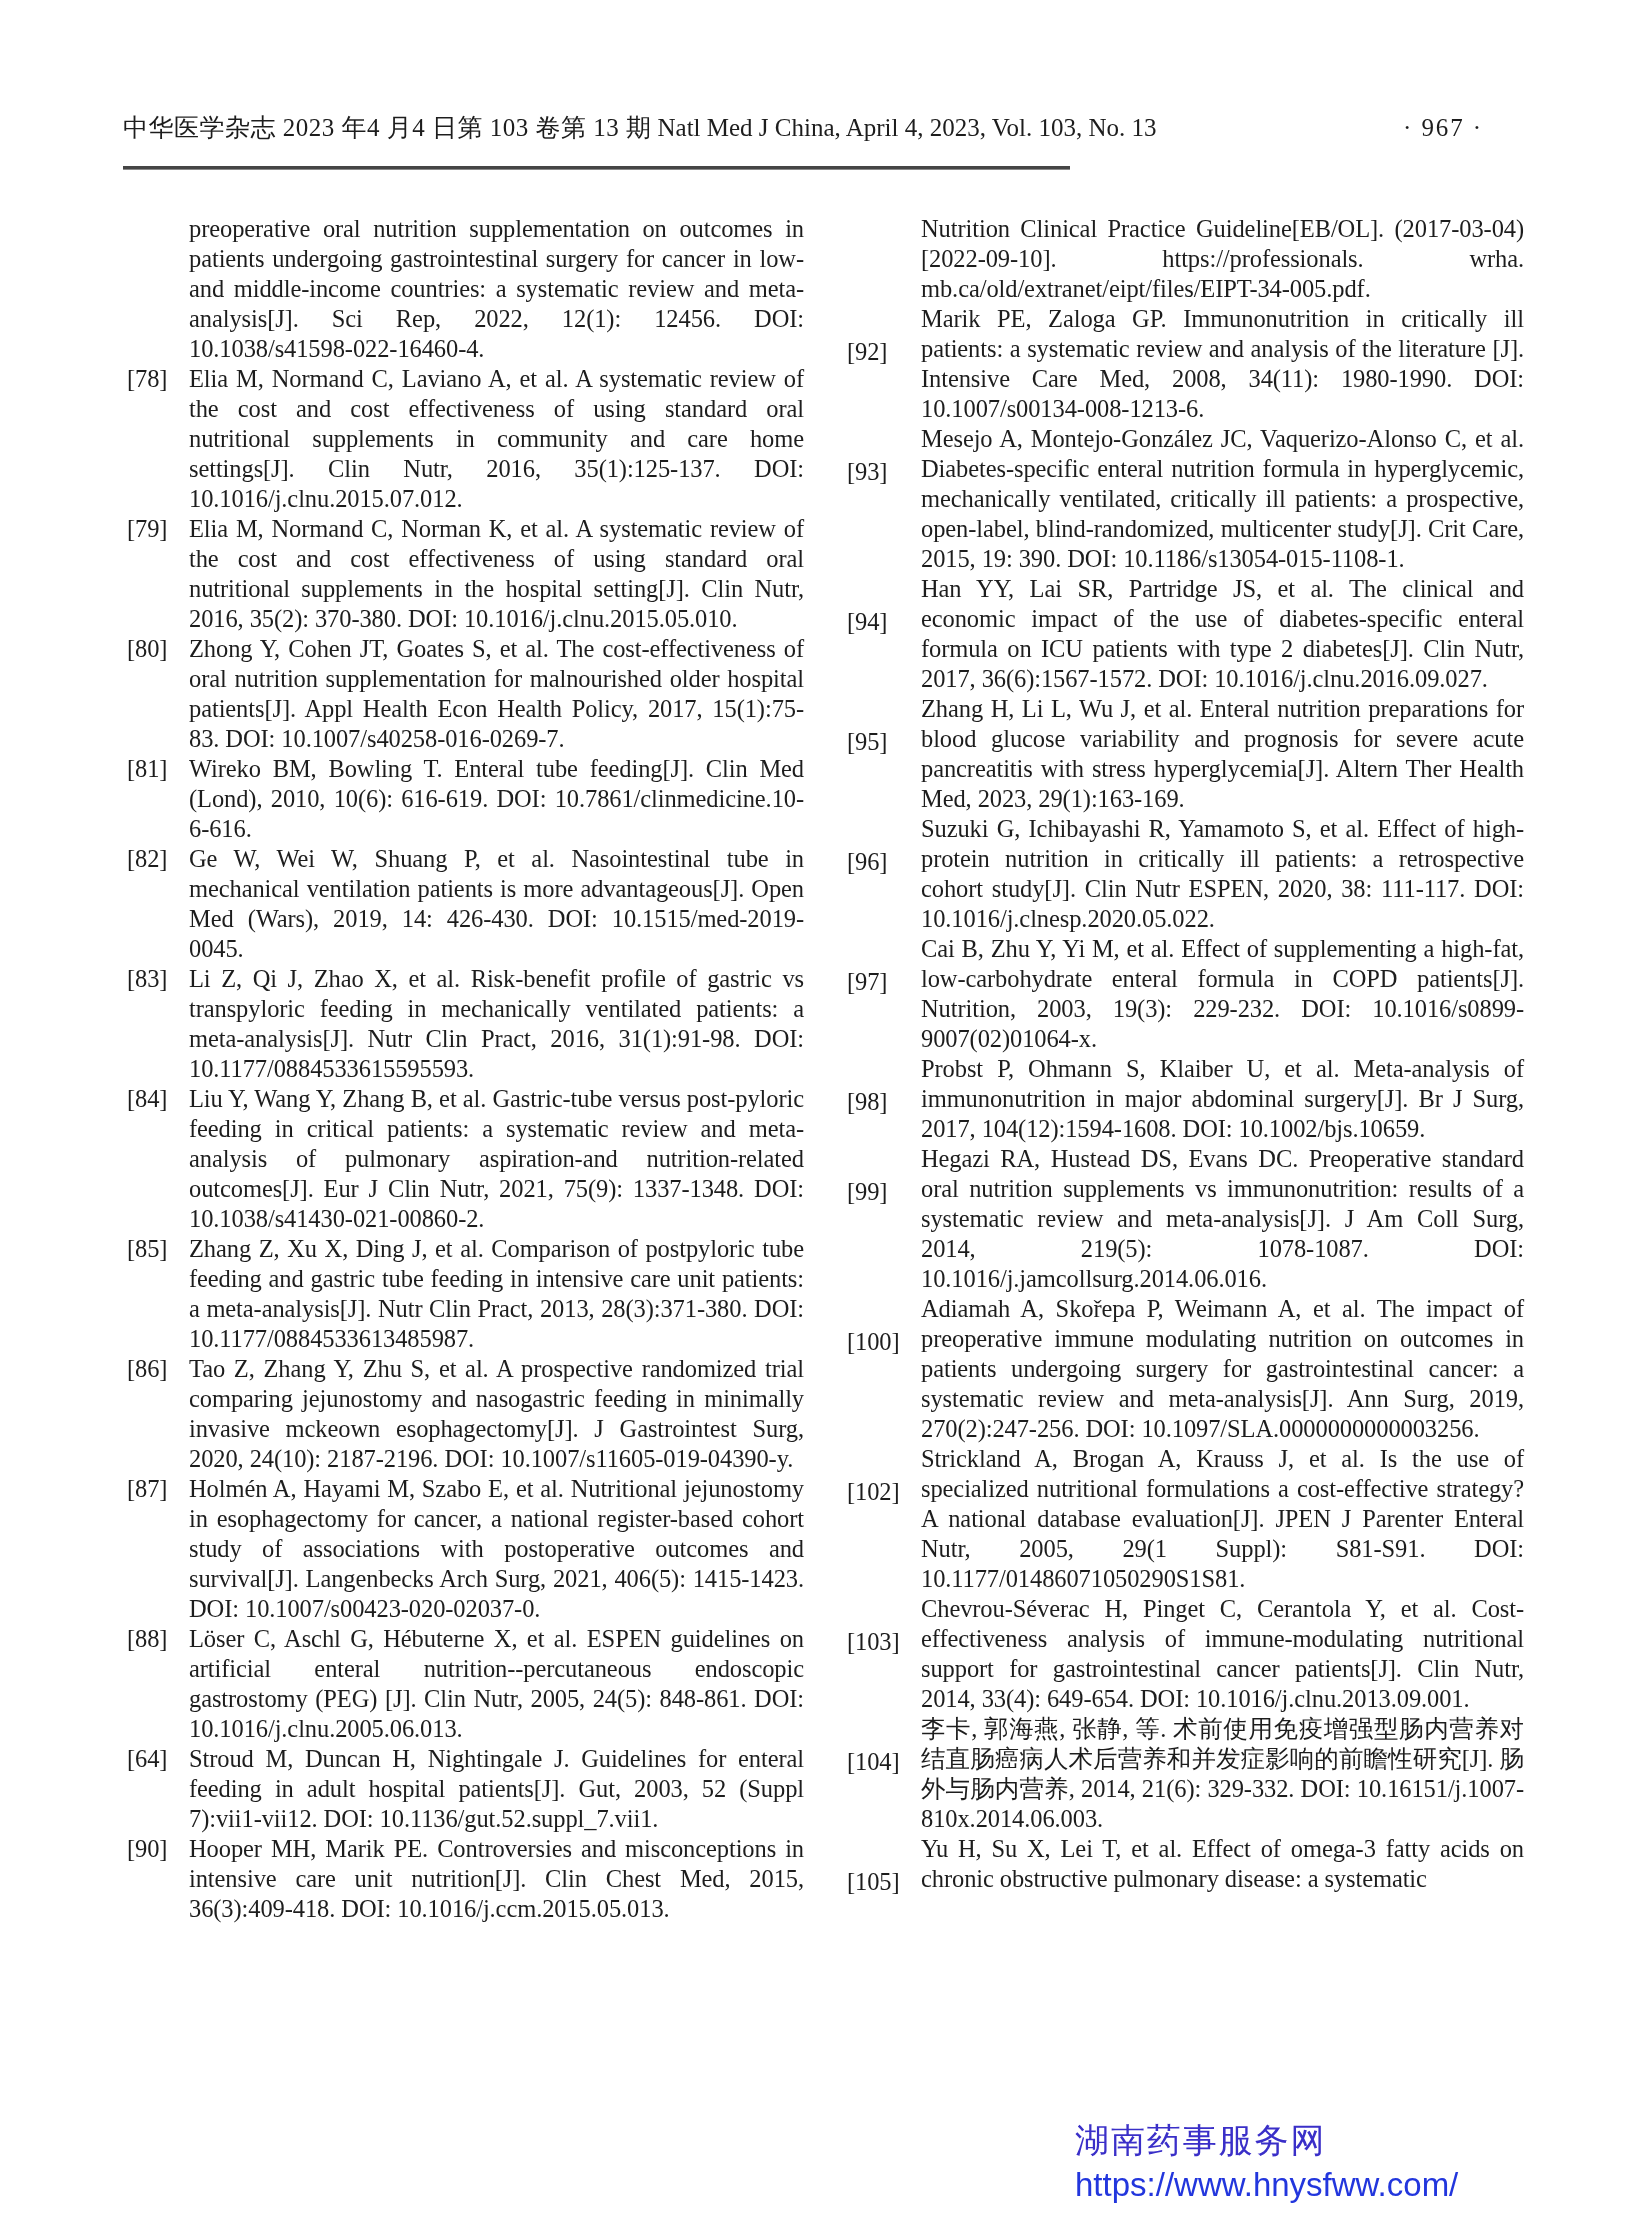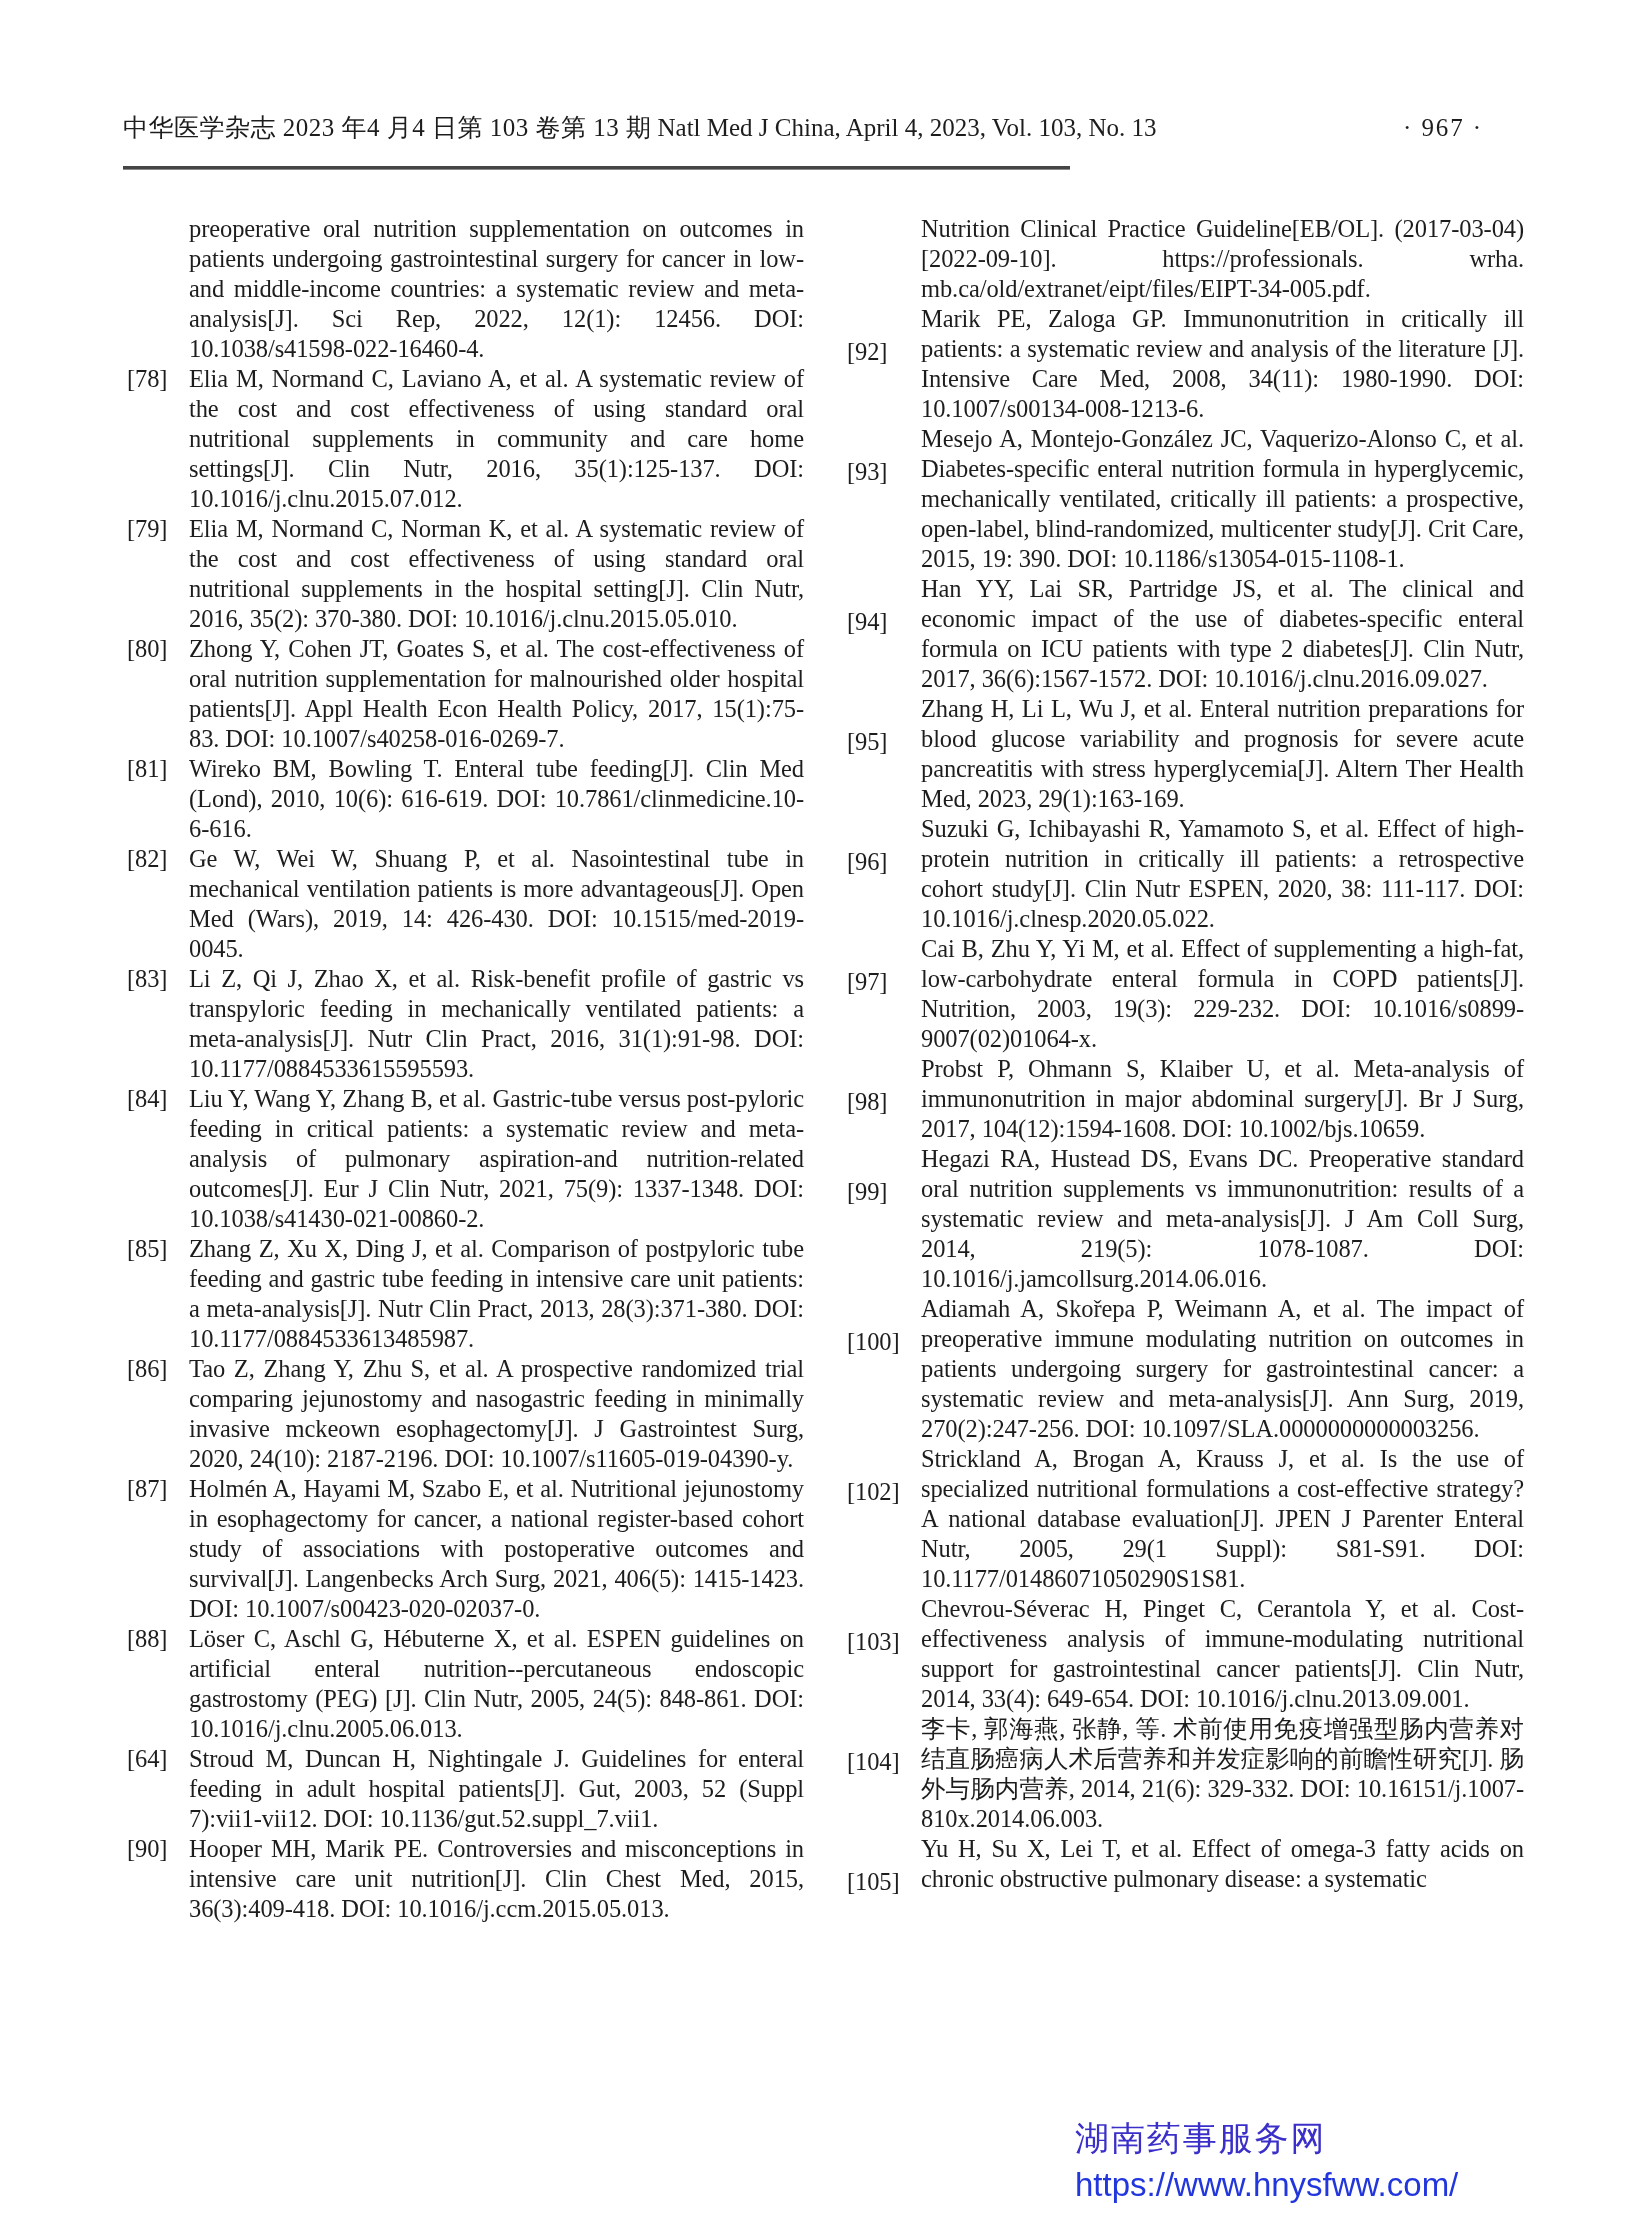--- a/index.html
+++ b/index.html
@@ -26,21 +26,21 @@
   }
   #left-col{left:127px;}
   #right-col{left:847px;}
   .ref{display:flex;margin:0;gap:16px;}
   .ref-label{flex:0 0 46px;}
   #right-col .ref-label{flex:0 0 58px;margin-top:33px;}
   .ref-text{flex:1;text-align:justify;text-align-last:left;}
   .watermark{position:absolute;left:1075px;top:2121px;line-height:1.18;}
   .wm-name{
     font-size:34px;letter-spacing:1.9px;
-    font-family:Liberation Mono, monospace;
+    font-family:Liberation Serif, serif;
   }
   .wm-url{
     font-size:33px;margin-top:5px;
     font-family:"Liberation Sans","DejaVu Sans",sans-serif;
   }
 </style>
 </head>
 <body>
 
 <div class="page-header">

